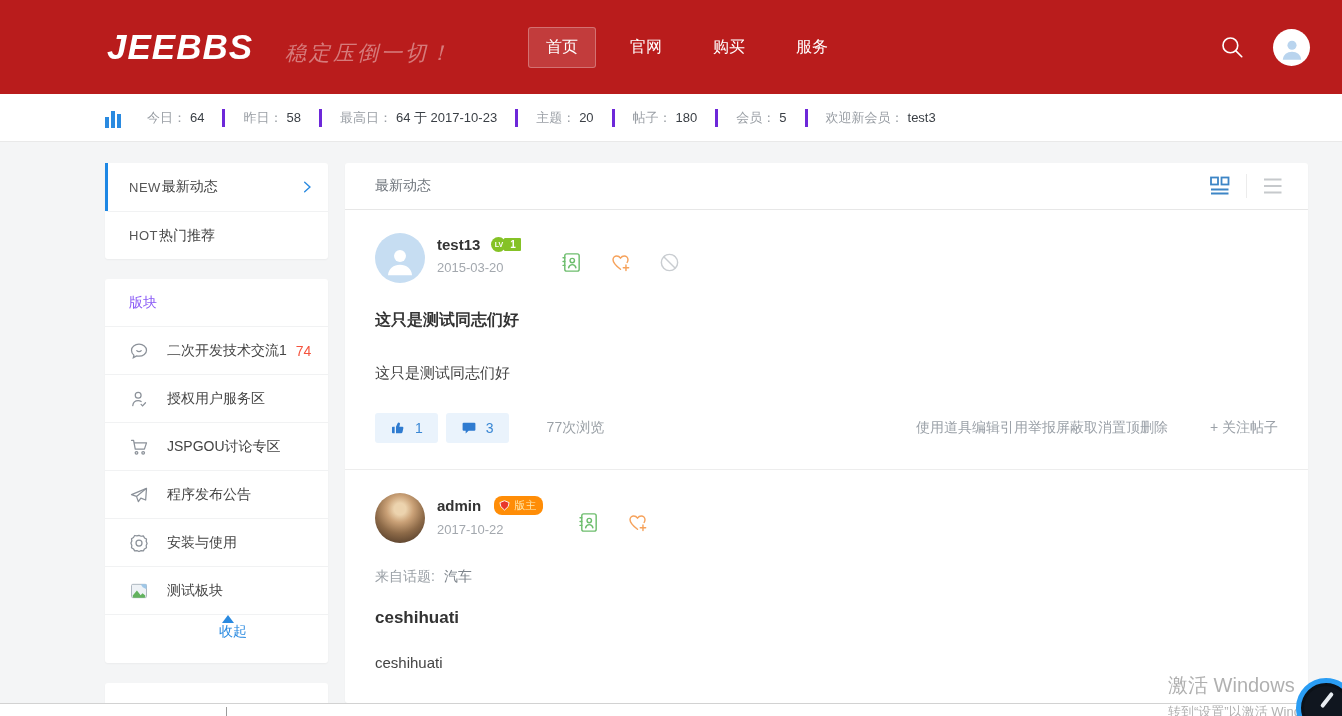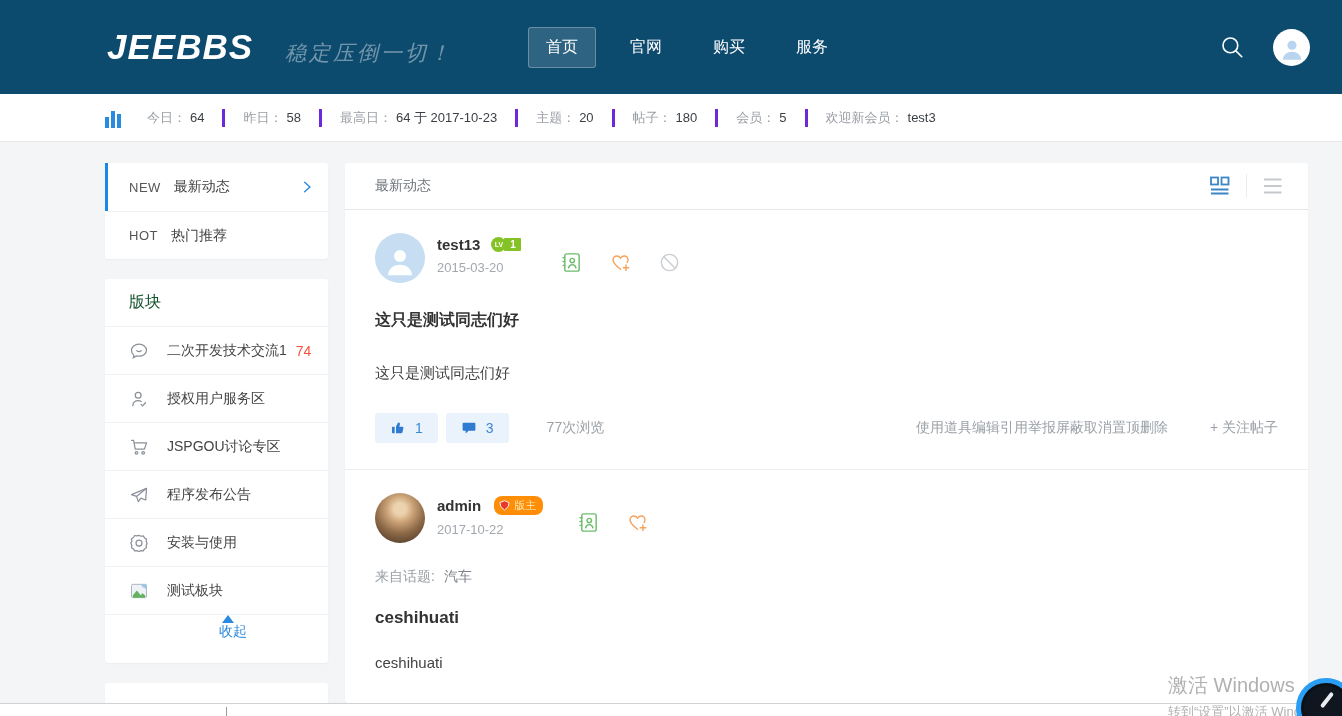--- a/index.html
+++ b/index.html
@@ -1,20 +1,20 @@
 <!DOCTYPE html>
 <html><head>
 <meta charset="utf-8">
 <style>
   * { margin:0; padding:0; box-sizing:border-box; }
   html,body { width:1342px; height:716px; overflow:hidden; }
   body { font-family:"Liberation Sans","DejaVu Sans",sans-serif; background:#f4f5f6; position:relative; color:#333; }
 
   
-  .header { height:94px; background:#0c4a6e; display:flex; align-items:center; position:relative; }
+  .header { height:94px; background:#b91c1c; display:flex; align-items:center; position:relative; }
   .logo { font-size:35px; font-weight:bold; font-style:italic; color:#fff; letter-spacing:1px; margin-left:107px; }
   .tagline { font-family:"Liberation Serif","DejaVu Serif",serif; font-style:italic; font-size:21px; color:rgba(255,255,255,0.42); margin-left:32px; letter-spacing:3px;margin-top:11px; }
   .nav { display:flex; align-items:center; position:absolute; left:528px; gap:17px; }
   .nav-item { color:#fff; font-size:16px; padding:9px 17px; border-radius:3px; cursor:pointer; }
   .nav-item.active { background:rgba(255,255,255,0.14); border:1px solid rgba(255,255,255,0.28); }
   .hdr-right { position:absolute; right:32px; display:flex; align-items:center; gap:28px; }
   .search-ic { width:26px; height:26px; color:#fff; cursor:pointer; }
   .hdr-avatar { width:37px; height:37px; border-radius:50%; background:#fff; display:flex; align-items:center; justify-content:center; overflow:hidden; cursor:pointer; }
   .hdr-avatar svg { width:26px; height:26px; color:#b9d4ee; margin-top:4px; }
 
@@ -30,23 +30,23 @@
   
   .content { display:flex; padding:21px 0 0 105px; gap:17px; height:561px; }
   .card { background:#fff; border-radius:3px; box-shadow:0 1px 2px rgba(0,0,0,0.04); }
 
   
   .sidebar { width:223px; flex:none; }
   .side-card { margin-bottom:20px; }
   .quick-row { height:48px; display:flex; align-items:center; padding:0 14px 0 21px; font-size:14px; color:#444; border-left:3px solid transparent; cursor:pointer; position:relative; }
   .quick-row + .quick-row { border-top:1px solid #f1f2f3; }
   .quick-row.active { border-left-color:#1d87e4; }
-  .quick-tag { color:#555; margin-right:13px; font-size:13px; letter-spacing:0.5px; }
+  .quick-tag { color:#555; margin-right:1px; font-size:13px; letter-spacing:0.5px; }
   .quick-chev { position:absolute; right:14px; width:14px; height:14px; color:#2a8ae0; }
-  .sect-head { height:48px; display:flex; align-items:center; padding-left:24px; color:#14532d; font-size:16px; border-bottom:1px solid #f1f2f3; }
+  .sect-head { height:48px; display:flex; align-items:center; padding-left:24px; color:#8b5cf6; font-size:14px; border-bottom:1px solid #f1f2f3; }
   .board-row { height:48px; display:flex; align-items:center; padding-left:24px; font-size:14px; color:#444; cursor:pointer; border-bottom:1px solid #f1f2f3; }
   .board-row .bic { width:20px; height:20px; color:#8b9199; margin-right:18px; flex:none; }
   .board-count { color:#f5533d; margin-left:9px; }
   .collapse-row { height:48px; display:flex; align-items:center; padding-left:33px; cursor:pointer; color:#2a8ae0; font-size:14px;flex-direction:column; }
   .tri-up { width:0; height:0; border-left:6px solid transparent; border-right:6px solid transparent; border-bottom:8px solid #2a8ae0; margin-right:11px; }
   .stub-card { height:40px; }
 
   
   .main { width:963px; flex:none; height:540px; overflow:hidden; position:relative; }
   .main-head { height:47px; border-bottom:1px solid #e7e7e7; display:flex; align-items:center; padding:0 23px 0 30px; }

